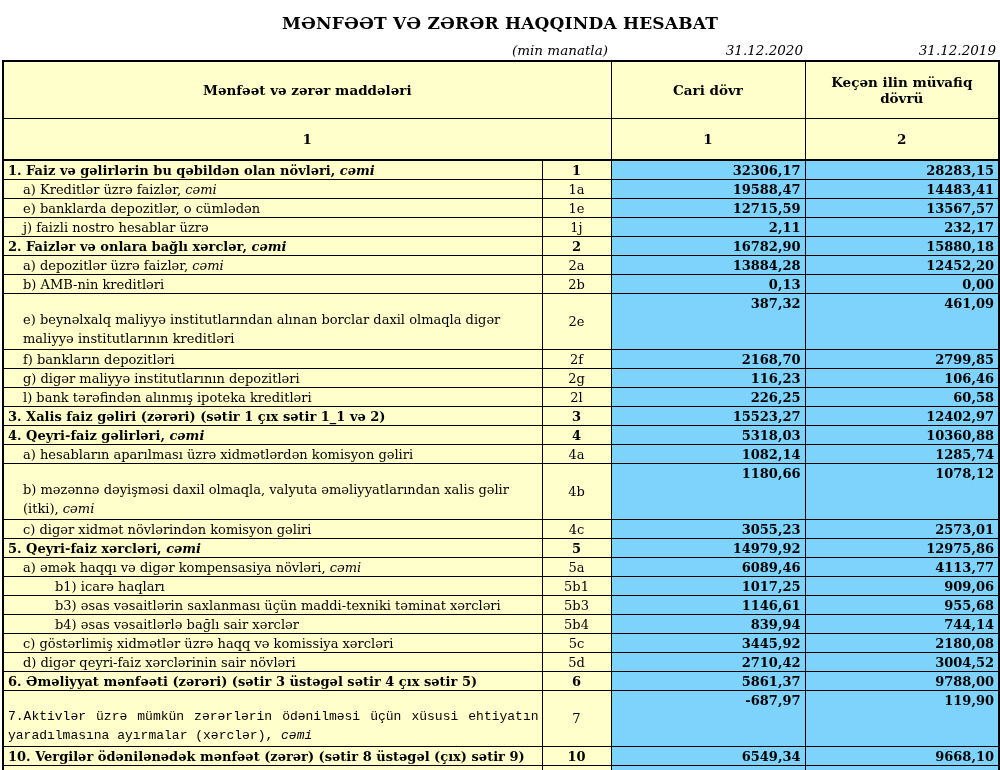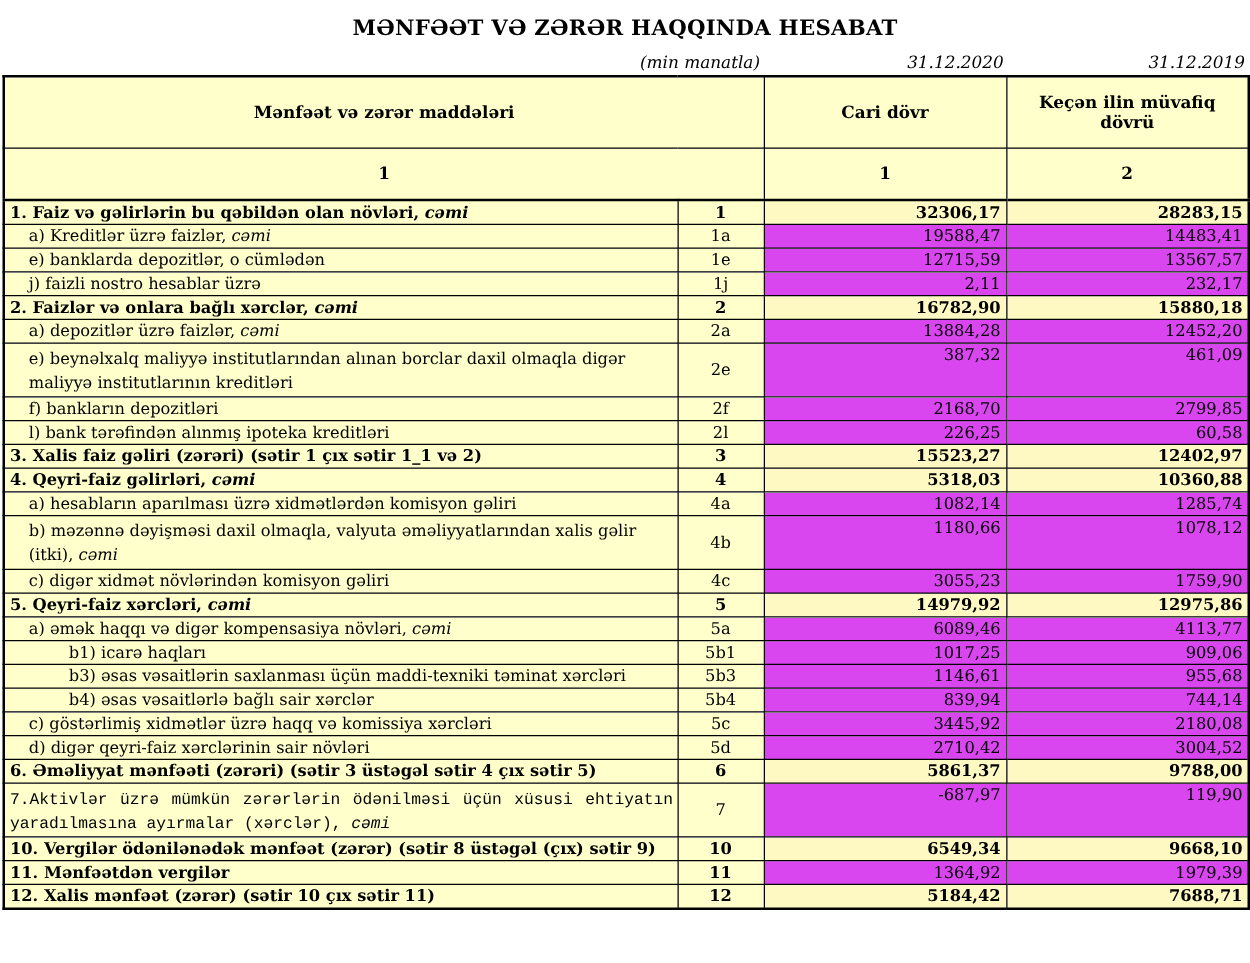--- a/index.html
+++ b/index.html
@@ -49,40 +49,41 @@
 
   tbody tr { height: 19px; }
   tbody tr.tall { height: 42px; }
 
   td.label {
     font-size: 13px;
     line-height: 15px;
     padding: 1px 3px 1px 4px;
     vertical-align: middle;
   }
-  tr.tall td.label { line-height: 19px; vertical-align: top; padding-top: 3px; }
+  tr.tall td.label { line-height: 19px; vertical-align: top; padding-top: 16px; }
   td.label.ind1 { padding-left: 19px; }
   td.label.ind2 { padding-left: 51px; }
   td.label.justify { text-align: justify; font-family: Liberation Mono, monospace; }
 
   td.code {
     font-size: 13px;
     text-align: center;
     vertical-align: middle;
     padding: 0 2px;
   }
   td.val {
     font-size: 13px;
     line-height: 15px;
     text-align: right;
     vertical-align: top;
     padding: 2px 4px 1px 3px;
-    background: #d946ef;
-  }
-  tr.shade td.val { background: #fef9c3; font-weight: bold; }
+    background: #7dd3fc;
+    font-weight: bold;
+  }
+  tr.shade td.val { background: #7dd3fc; font-weight: bold; }
   tr.bold td.label, tr.bold td.code { font-weight: bold; }
 </style>
 </head>
 <body>
 
 <div class="doc">
   <div class="title">MƏNFƏƏT VƏ ZƏRƏR HAQQINDA HESABAT</div>
 
   <div class="subheader">
     <span class="unit-note">(min manatla)</span>
@@ -139,33 +140,45 @@
           <td class="code">2</td>
           <td class="val">16782,90</td>
           <td class="val">15880,18</td>
         </tr>
         <tr class="">
           <td class="label ind1">a) depozitlər üzrə faizlər, <i>cəmi</i></td>
           <td class="code">2a</td>
           <td class="val">13884,28</td>
           <td class="val">12452,20</td>
         </tr>
+        <tr class="">
+          <td class="label ind1">b) AMB-nin kreditləri</td>
+          <td class="code">2b</td>
+          <td class="val">0,13</td>
+          <td class="val">0,00</td>
+        </tr>
         <tr class="tall">
           <td class="label ind1">e) beynəlxalq maliyyə institutlarından alınan borclar daxil olmaqla digər maliyyə institutlarının kreditləri</td>
           <td class="code">2e</td>
           <td class="val">387,32</td>
           <td class="val">461,09</td>
         </tr>
         <tr class="">
           <td class="label ind1">f) bankların depozitləri</td>
           <td class="code">2f</td>
           <td class="val">2168,70</td>
           <td class="val">2799,85</td>
         </tr>
         <tr class="">
+          <td class="label ind1">g) digər maliyyə institutlarının depozitləri</td>
+          <td class="code">2g</td>
+          <td class="val">116,23</td>
+          <td class="val">106,46</td>
+        </tr>
+        <tr class="">
           <td class="label ind1">l) bank tərəfindən alınmış ipoteka kreditləri</td>
           <td class="code">2l</td>
           <td class="val">226,25</td>
           <td class="val">60,58</td>
         </tr>
         <tr class="bold shade ">
           <td class="label ind0">3. Xalis faiz gəliri (zərəri) (sətir 1 çıx sətir 1_1 və 2)</td>
           <td class="code">3</td>
           <td class="val">15523,27</td>
           <td class="val">12402,97</td>
@@ -185,21 +198,21 @@
         <tr class="tall">
           <td class="label ind1">b) məzənnə dəyişməsi daxil olmaqla, valyuta əməliyyatlarından xalis gəlir (itki), <i>cəmi</i></td>
           <td class="code">4b</td>
           <td class="val">1180,66</td>
           <td class="val">1078,12</td>
         </tr>
         <tr class="">
           <td class="label ind1">c) digər xidmət növlərindən komisyon gəliri</td>
           <td class="code">4c</td>
           <td class="val">3055,23</td>
-          <td class="val">1759,90</td>
+          <td class="val">2573,01</td>
         </tr>
         <tr class="bold shade ">
           <td class="label ind0">5. Qeyri-faiz xərcləri, <i>cəmi</i></td>
           <td class="code">5</td>
           <td class="val">14979,92</td>
           <td class="val">12975,86</td>
         </tr>
         <tr class="">
           <td class="label ind1">a) əmək haqqı və digər kompensasiya növləri, <i>cəmi</i></td>
           <td class="code">5a</td>

